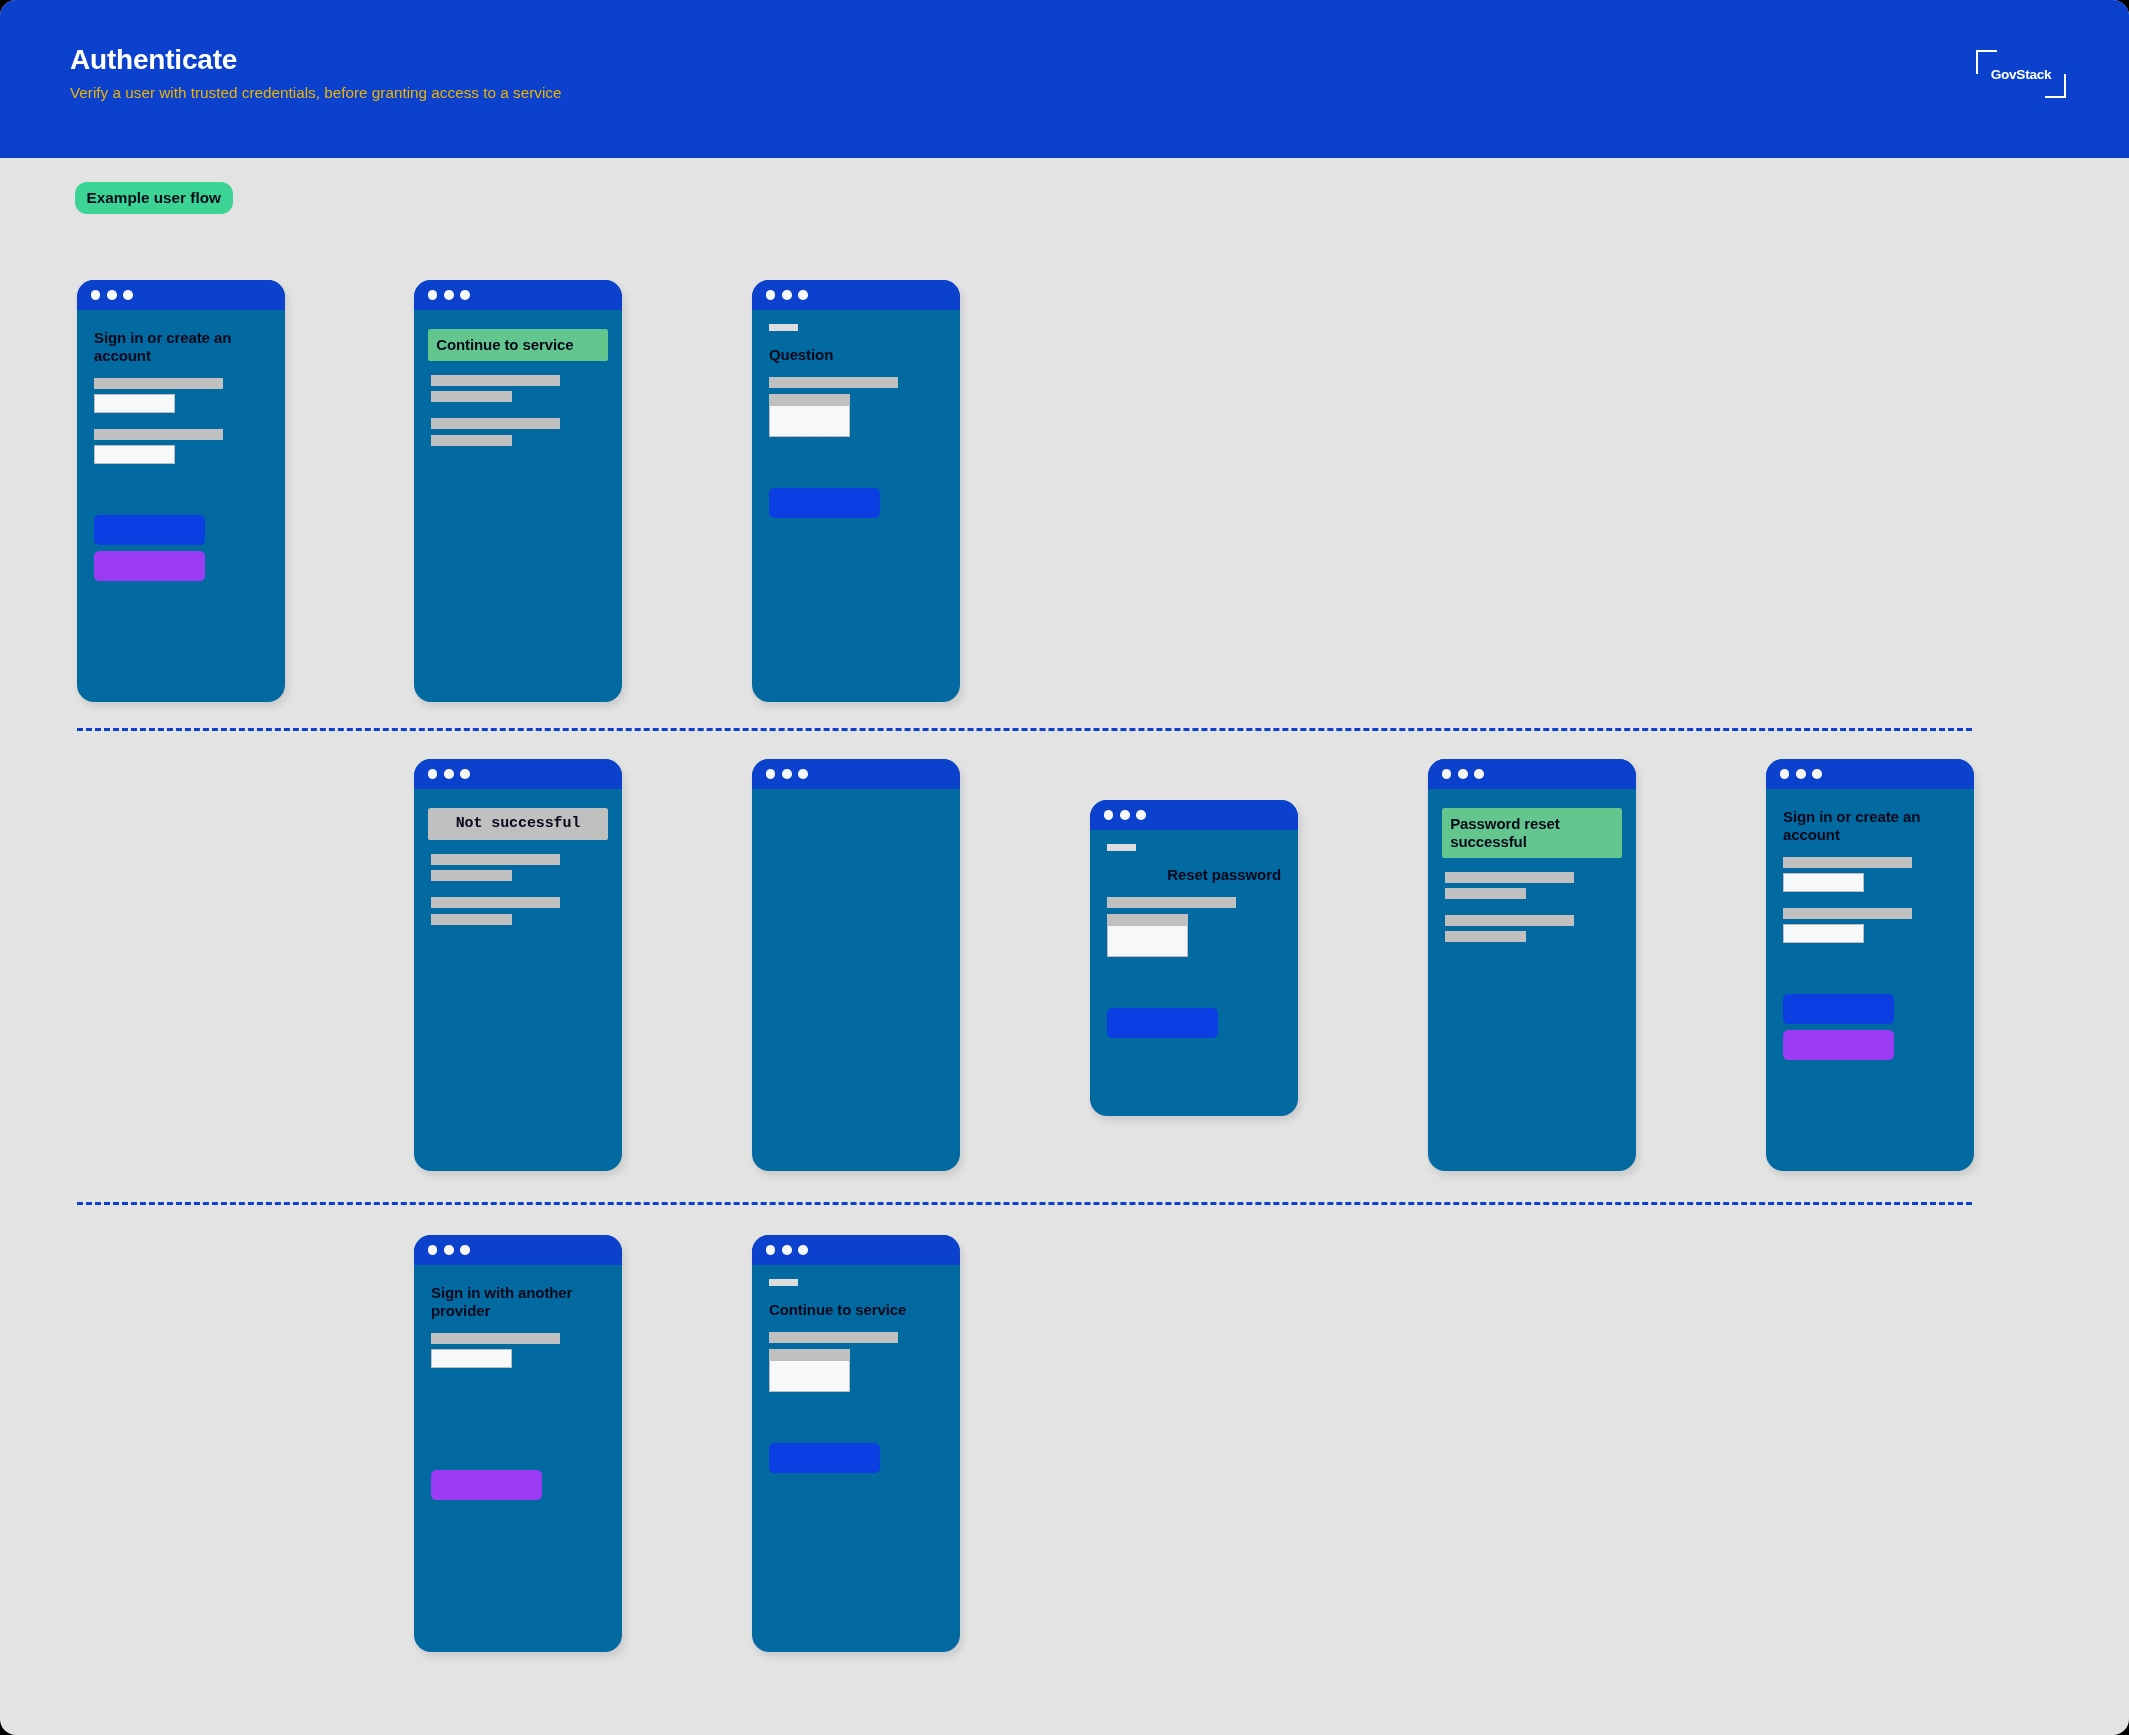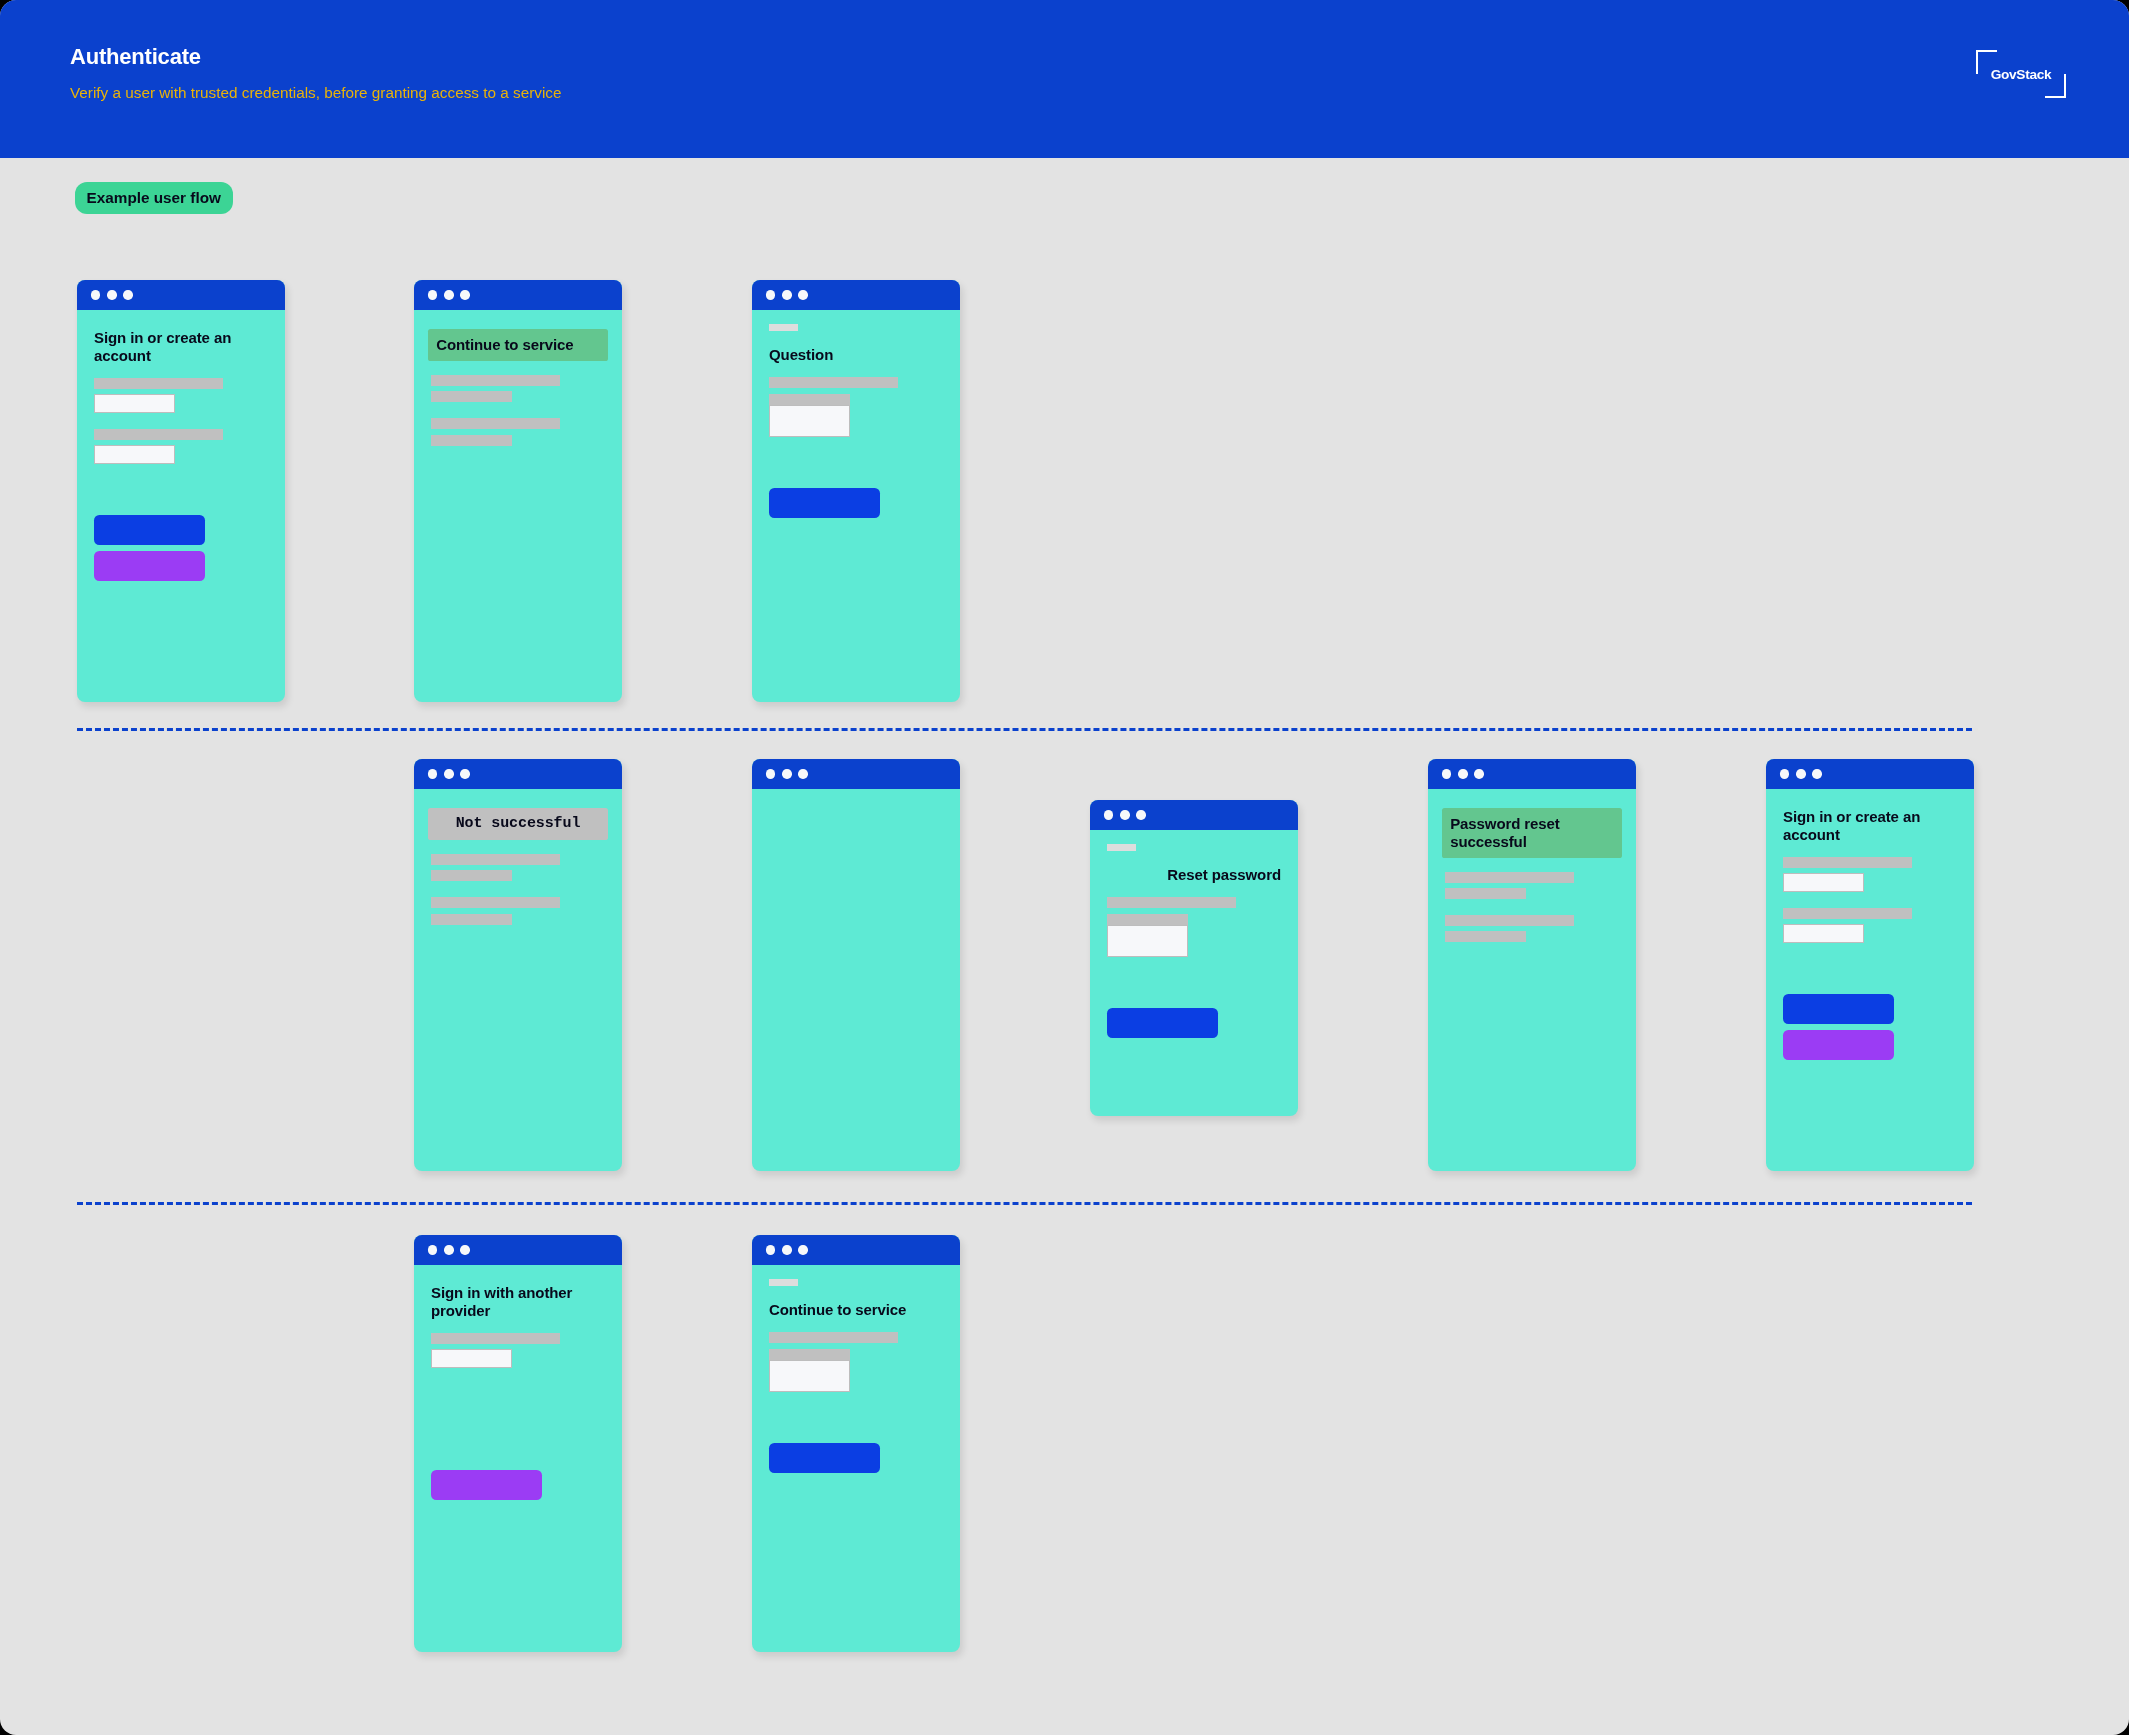--- a/index.html
+++ b/index.html
@@ -17,21 +17,21 @@
   }
 
   
   .header {
     position: absolute; left: 0; top: 0;
     width: 2129px; height: 158px;
     background: #0B41CD;
   }
   .header-title {
     position: absolute; left: 70px; top: 44px;
-    font-size: 22px; font-weight: bold; color: #ffffff;
+    font-size: 28px; font-weight: bold; color: #ffffff;
     letter-spacing: -0.2px;
   }
   .header-sub {
     position: absolute; left: 70px; top: 84px;
     font-size: 15.3px; font-weight: normal; color: #eab308;
     letter-spacing: 0px;
   }
   .logo {
     position: absolute; right: 63px; top: 50px;
     width: 90px; height: 48px;
@@ -69,22 +69,22 @@
     height: 0; width: 1895px;
     border-top: 3.2px dashed #0B41CD;
   }
   #divider-1 { top: 728px; }
   #divider-2 { top: 1202px; }
 
   
   .card {
     position: absolute;
     width: 208px;
-    background: #5eead4;
-    border-radius: 8px;
+    background: #0369a1;
+    border-radius: 17px;
     box-shadow: 2.1px 4.2px 7.4px rgba(0,0,0,0.10);
     overflow: hidden;
   }
   .titlebar {
     height: 30px; background: #0B41CD;
     display: flex; align-items: center; padding-left: 13.7px; gap: 6.9px;
   }
   .dot { width: 9.5px; height: 9.5px; border-radius: 50%; background: #f7f8fa; }
   .card-body { padding: 13.7px 17px 0 17px; position: relative; }
 

